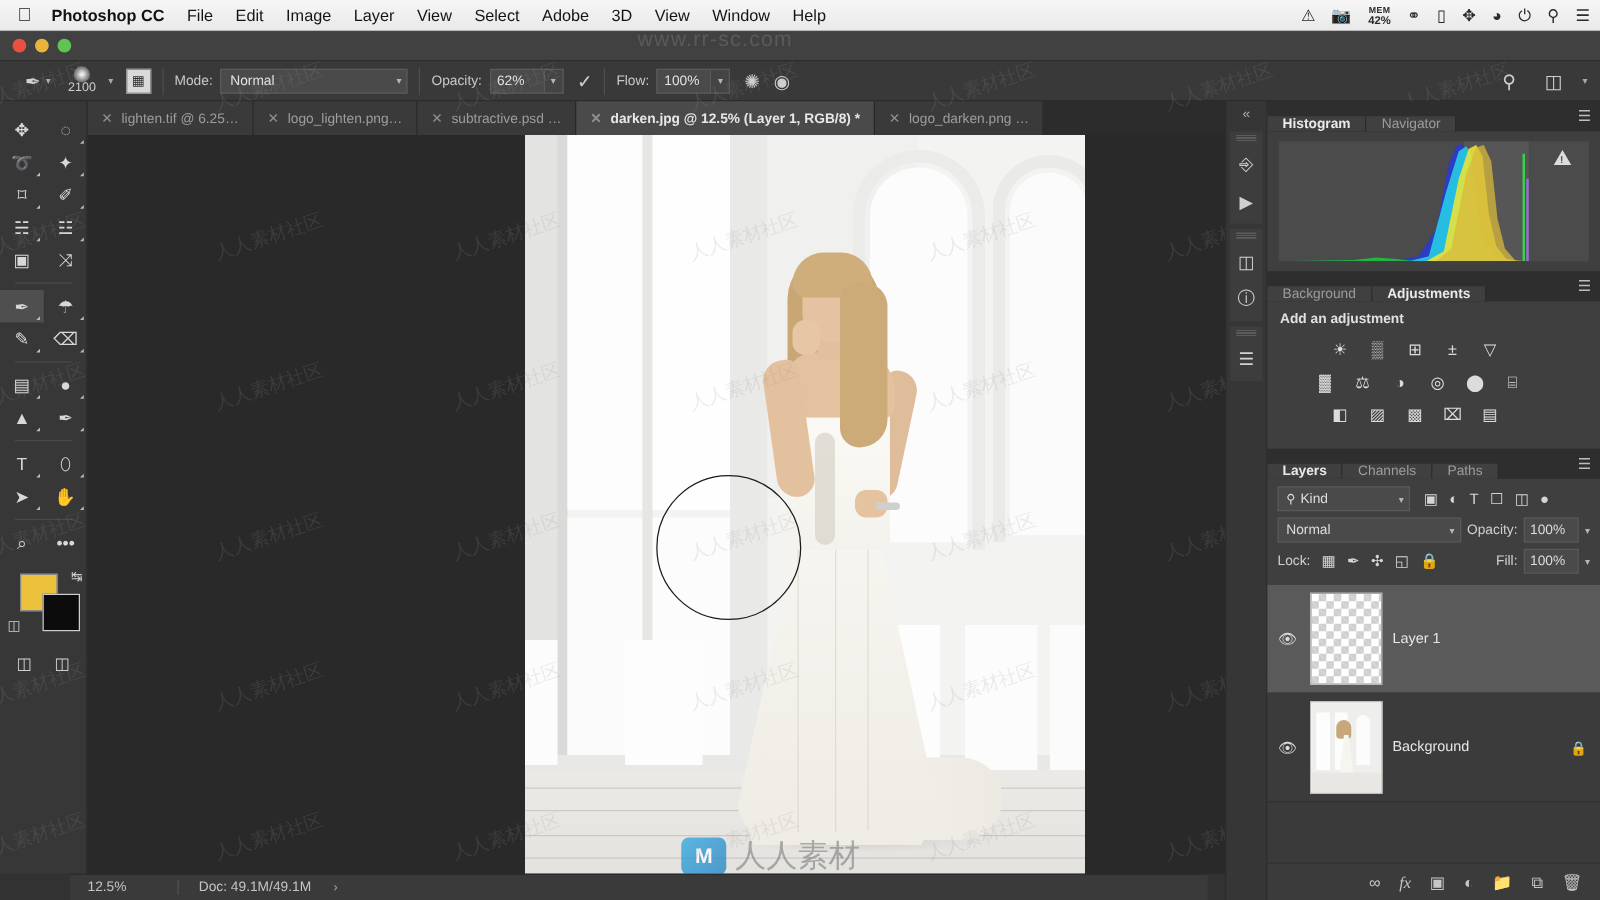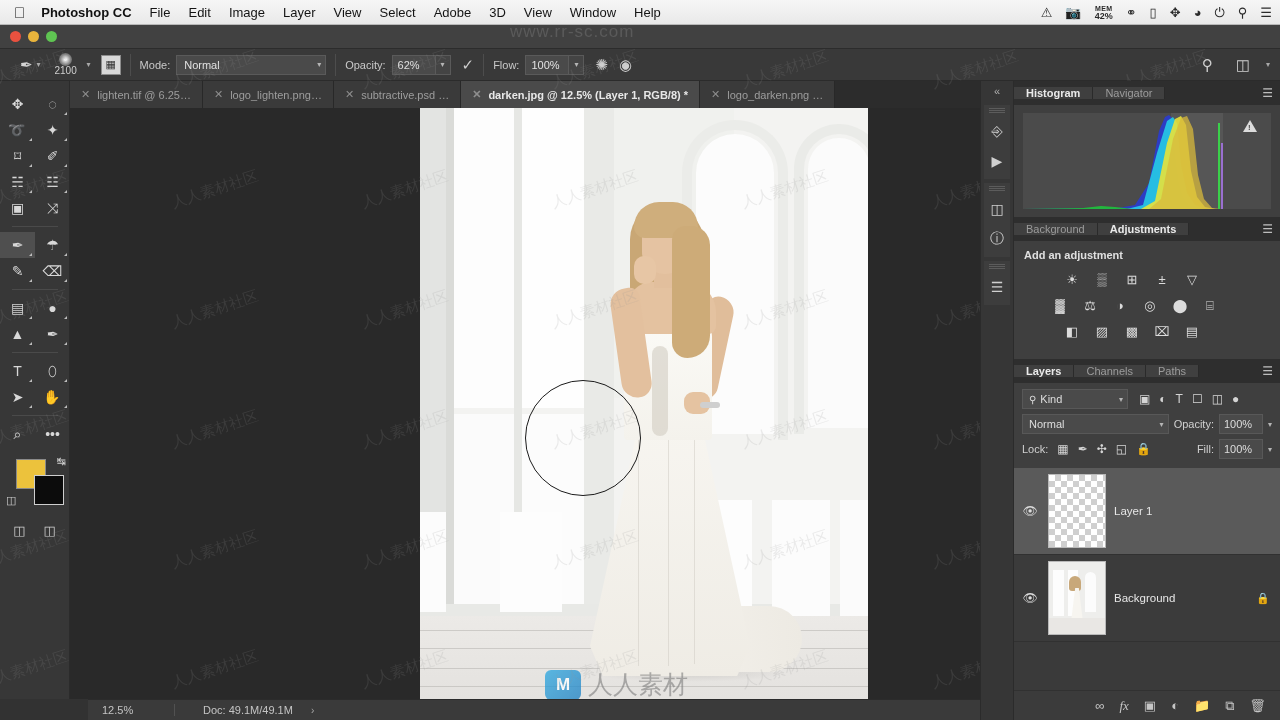--- a/index.html
+++ b/index.html
@@ -270,44 +270,44 @@
   }
   .wm-text { font-size: 25px; color: rgba(120,120,120,.58); font-family: "DejaVu Sans", sans-serif; }
   .wm-url {
     position: absolute; left: 510px; top: 22px;
     font-size: 17px; color: rgba(190,190,190,.20);
     letter-spacing: 1px;
   }
 
   
   .statusbar {
-    position: absolute; left: 88px; top: 699px; width: 910px; height: 21px;
+    position: absolute; left: 56px; top: 699px; width: 910px; height: 21px;
     background: #3a3a3a; border-top: 1px solid #2b2b2b;
     display: flex; align-items: center; font-size: 11px; color: #c4c4c4;
   }
   .st-zoom { padding-left: 14px; width: 86px; }
-  .st-doc { border-left: 1px solid #515151; padding-left: 28px; }
+  .st-doc { border-left: 1px solid #515151; padding-left: 16px; }
   .st-arrow { margin-left: 18px; font-size: 10px; color: #a6a6a6; }
 
   
   .iconrail {
     position: absolute; left: 980px; top: 81px; width: 34px; height: 639px;
     background: #363636; border-left: 1px solid #2b2b2b; border-right: 1px solid #2b2b2b;
     padding-top: 4px;
   }
   .rail-collapse { text-align: center; font-size: 11px; color: #b0b0b0; height: 16px; }
   .rail-group { background: #3d3d3d; margin: 4px 3px; padding: 3px 0; }
   .rail-grip { height: 5px; margin: 0 auto 3px; width: 16px;
     background: repeating-linear-gradient(#5c5c5c, #5c5c5c 1px, transparent 1px, transparent 2px); }
   .rail-btn { height: 30px; display: flex; align-items: center; justify-content: center;
     color: #d0d0d0; font-size: 14px; }
 
   
   .panels { position: absolute; left: 1014px; top: 81px; width: 266px; height: 639px; background: #3a3a3a; }
-  .panel-tabs { display: flex; align-items: center; height: 24px; background: #2e2e2e; position: relative; }
+  .panel-tabs { display: flex; align-items: flex-end; height: 24px; background: #2e2e2e; position: relative; }
   .ptab {
     padding: 0 12px; display: flex; align-items: center;
     font-size: 11px; color: #9c9c9c; background: #404040;
     border-right: 1px solid #2a2a2a;
   }
   .ptab.active { background: #3f3f3f; color: #eaeaea; font-weight: bold; }
   .pmenu { position: absolute; right: 7px; top: 5px; font-size: 12px; color: #bdbdbd; }
 
   .histo-body { height: 112px; background: #3f3f3f; padding: 8px 9px; }
   .histo-box { position: relative; width: 100%; height: 96px; background: #4b4b4b; overflow: hidden; }

